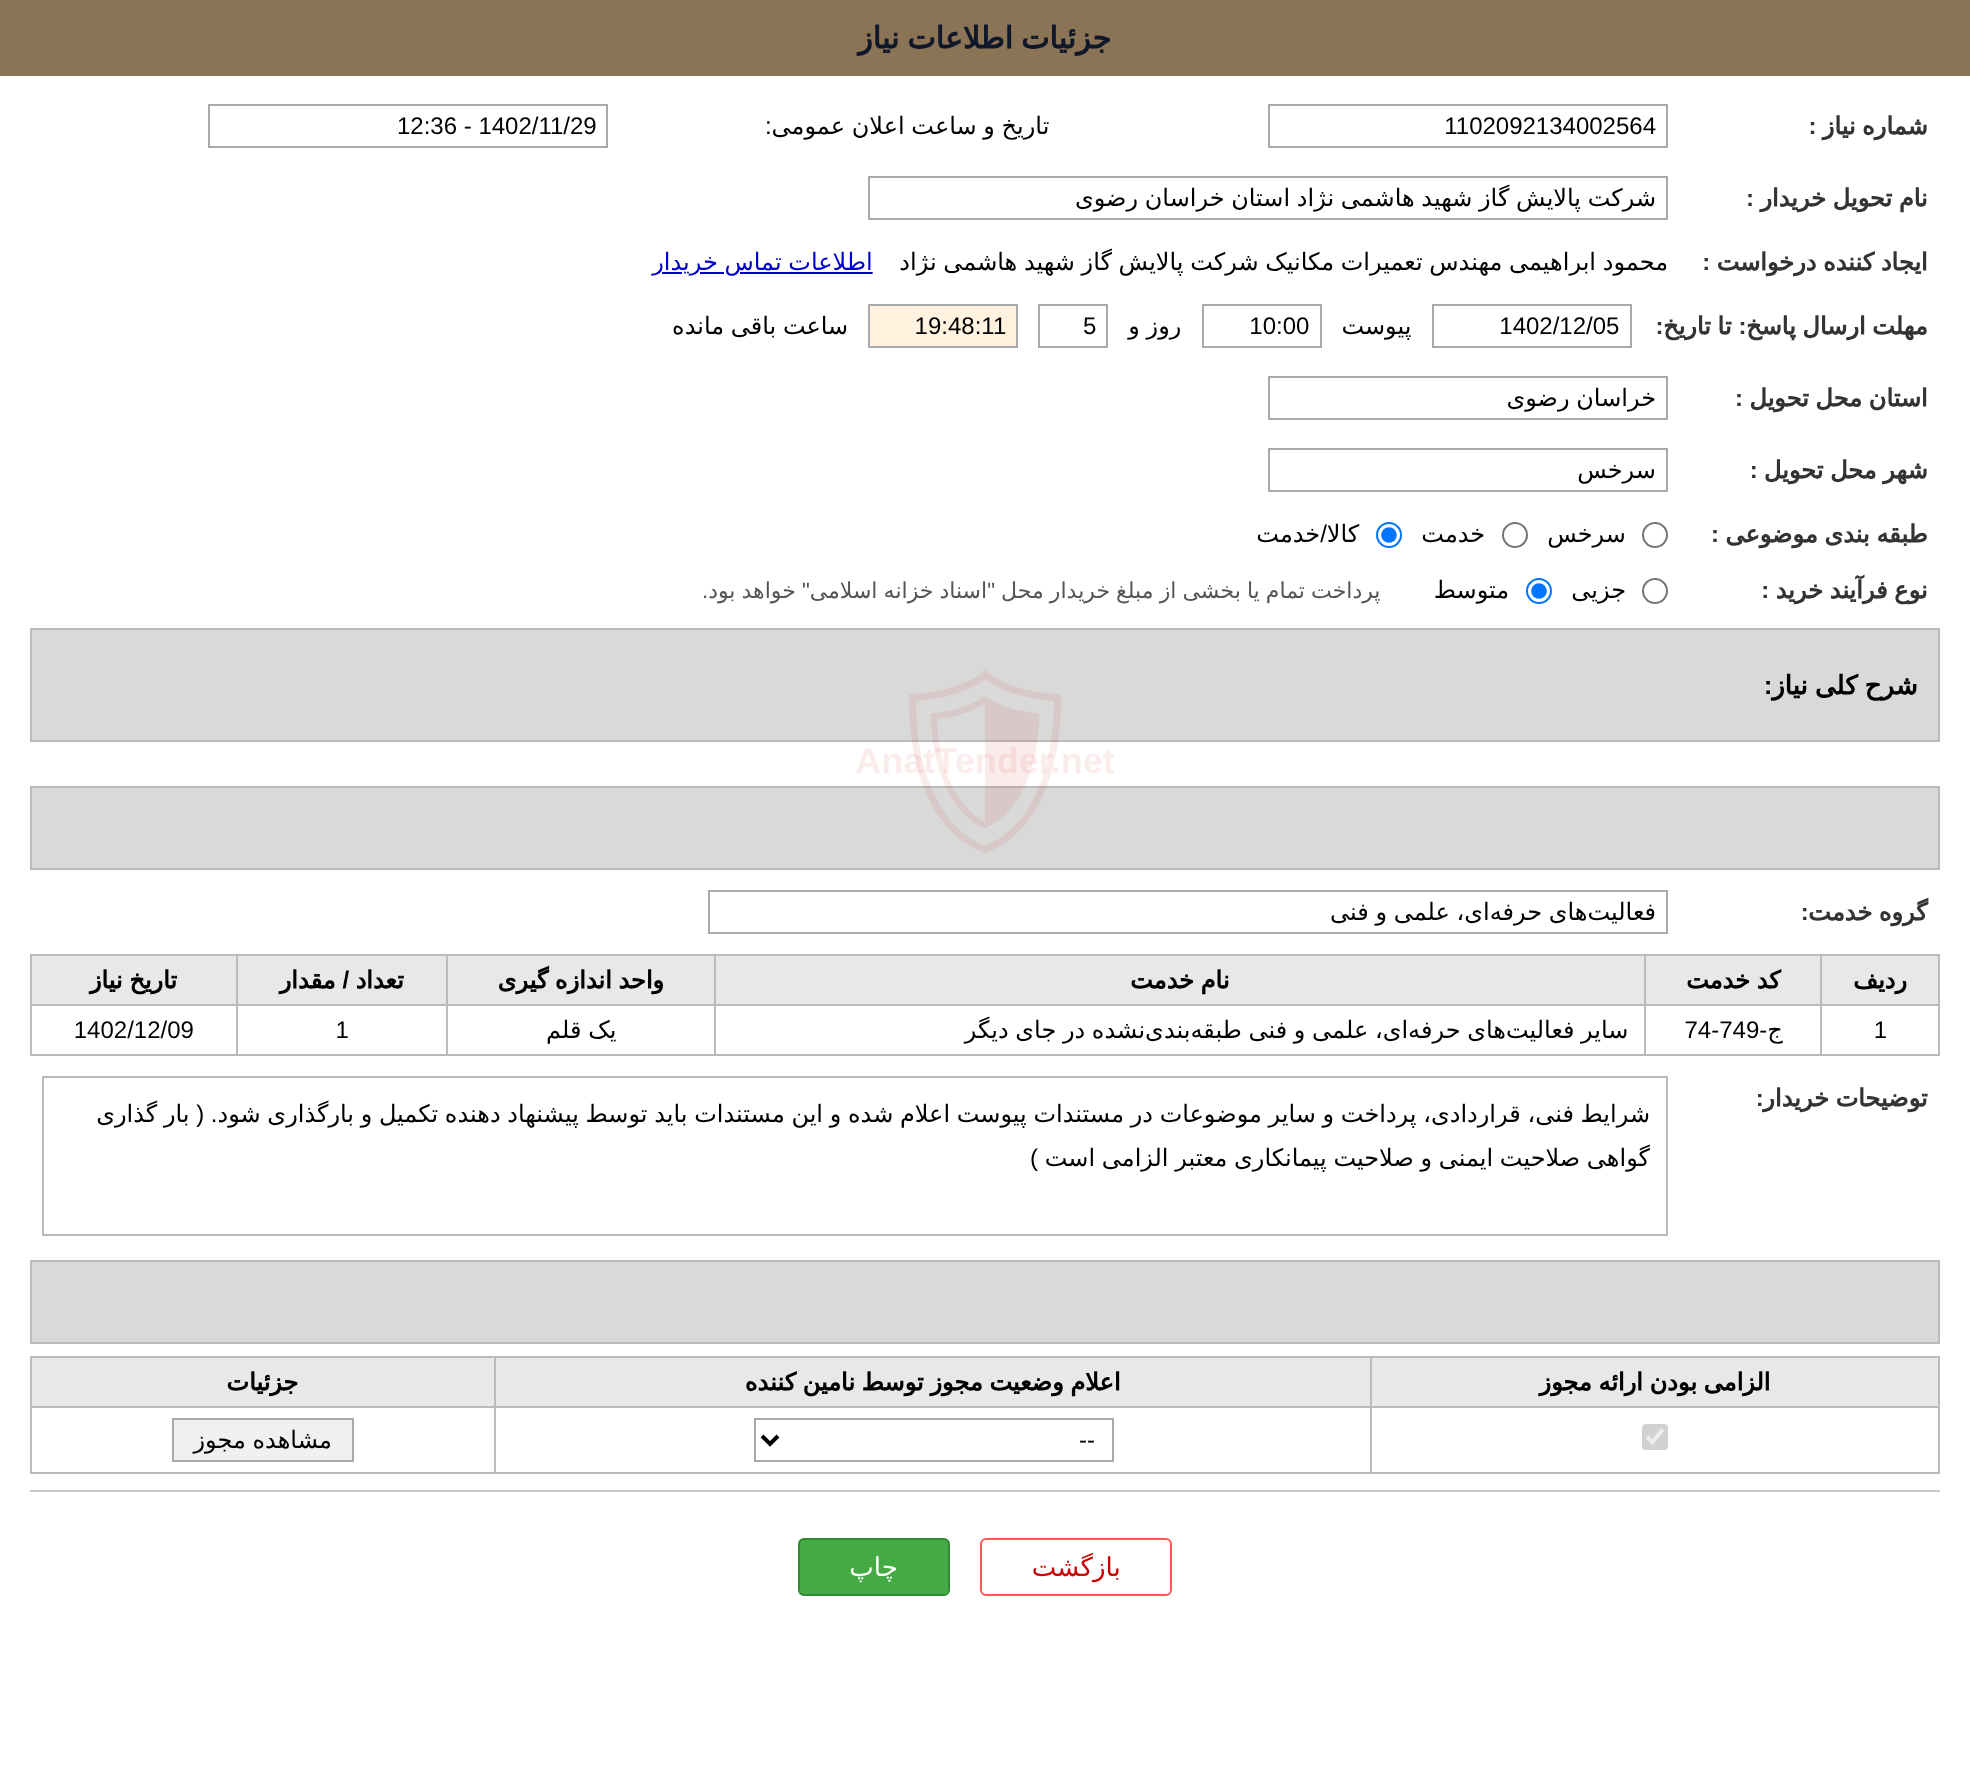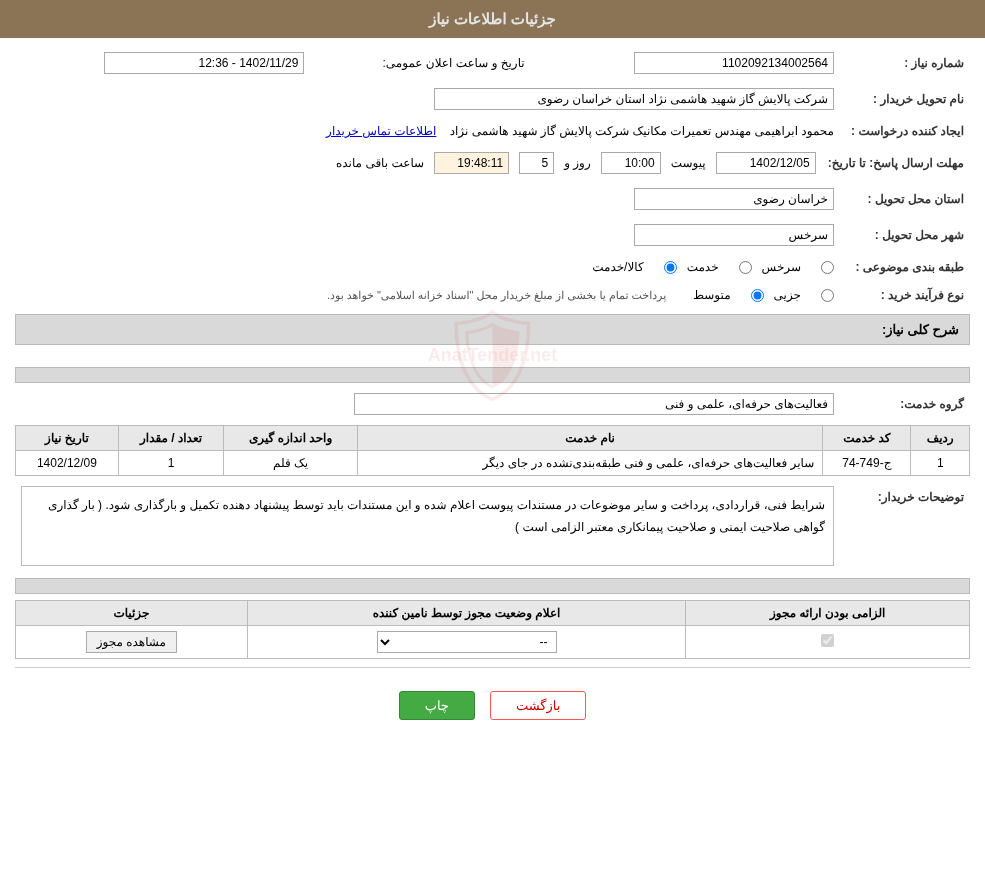--- a/index.html
+++ b/index.html
@@ -10,33 +10,33 @@
       direction: rtl;
     }
     .page-wrapper {
       width: 985px;
       min-height: 886px;
       background: #fff;
       margin: 0 auto;
     }
     .header-bar {
       background: #8B7355;
-      color: #e5e5e5;
+      color: #0f172a;
       text-align: center;
       padding: 10px;
       font-size: 15px;
       font-weight: bold;
     }
     .main-content {
       padding: 10px 15px;
     }
     .section-title {
       background: #d9d9d9;
       border: 1px solid #bbb;
-      padding: 7px 10px;
+      padding: 20px 10px;
       font-weight: bold;
       font-size: 13px;
       margin: 8px 0 6px 0;
       text-align: right;
     }
     .info-table {
       width: 100%;
       border-collapse: collapse;
       margin-bottom: 6px;
     }
@@ -72,21 +72,21 @@
     }
     .radio-group {
       display: flex;
       align-items: center;
       gap: 10px;
       direction: rtl;
     }
     .radio-label {
       display: flex;
       align-items: center;
-      gap: 20px;
+      gap: 8px;
       cursor: pointer;
     }
     
     .data-table {
       width: 100%;
       border-collapse: collapse;
       margin: 6px 0;
     }
     .data-table th {
       background: #e8e8e8;

